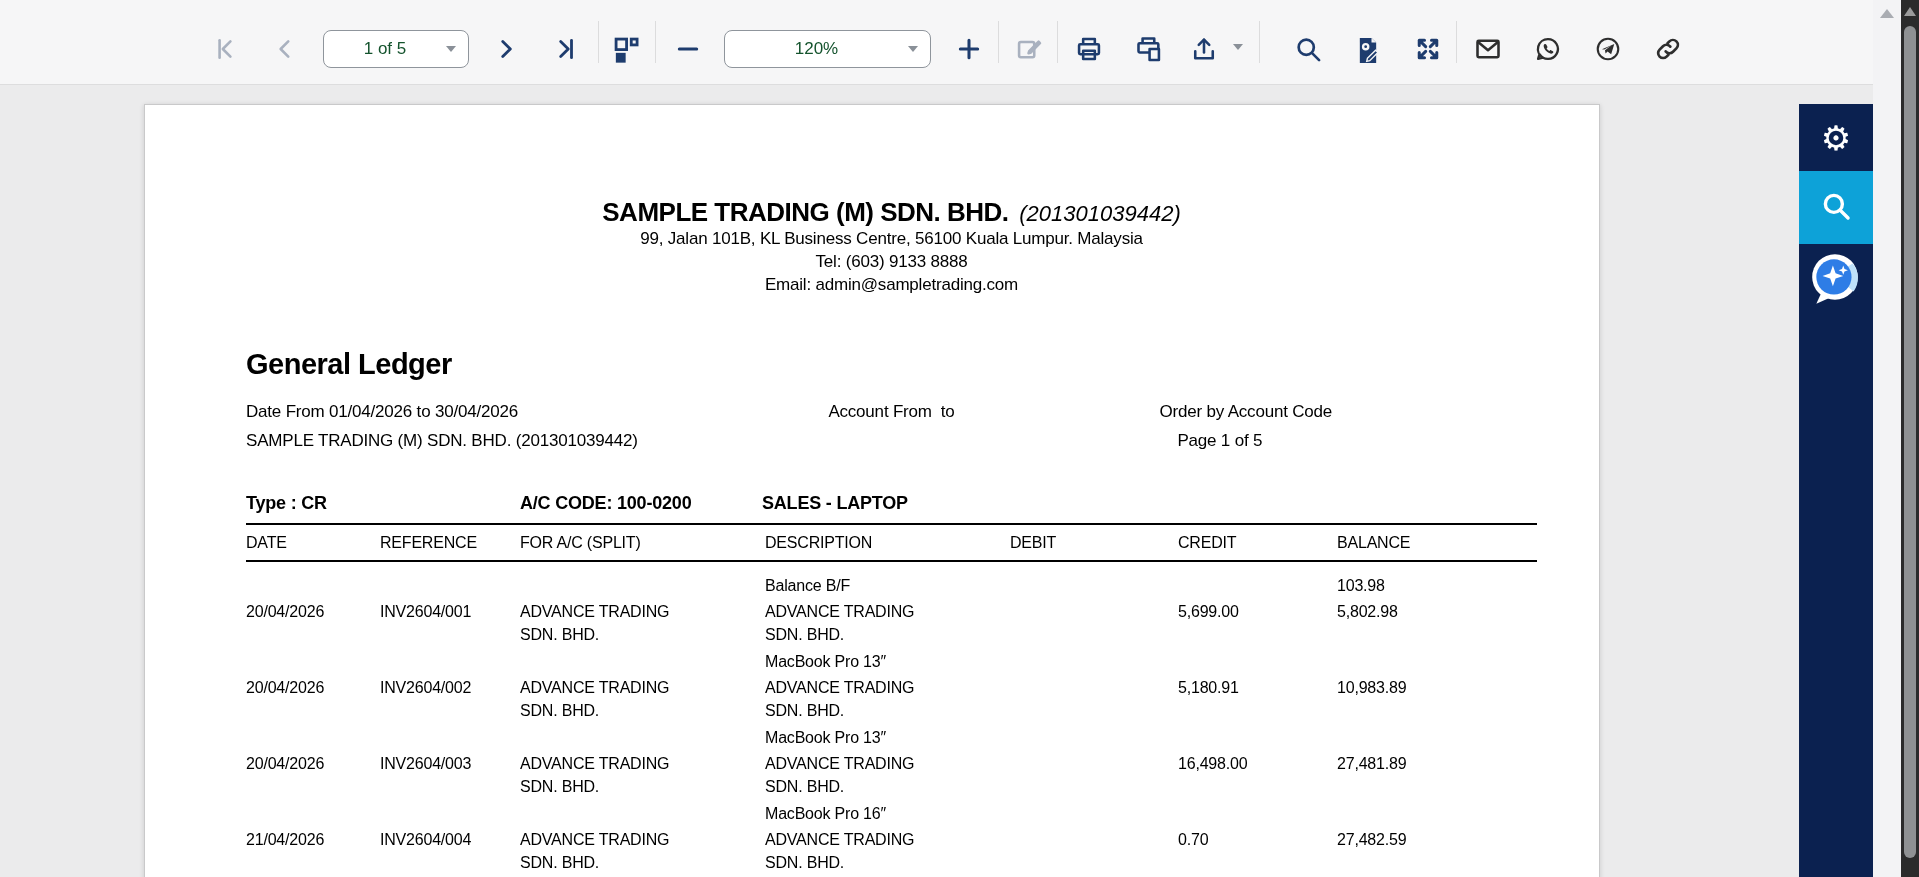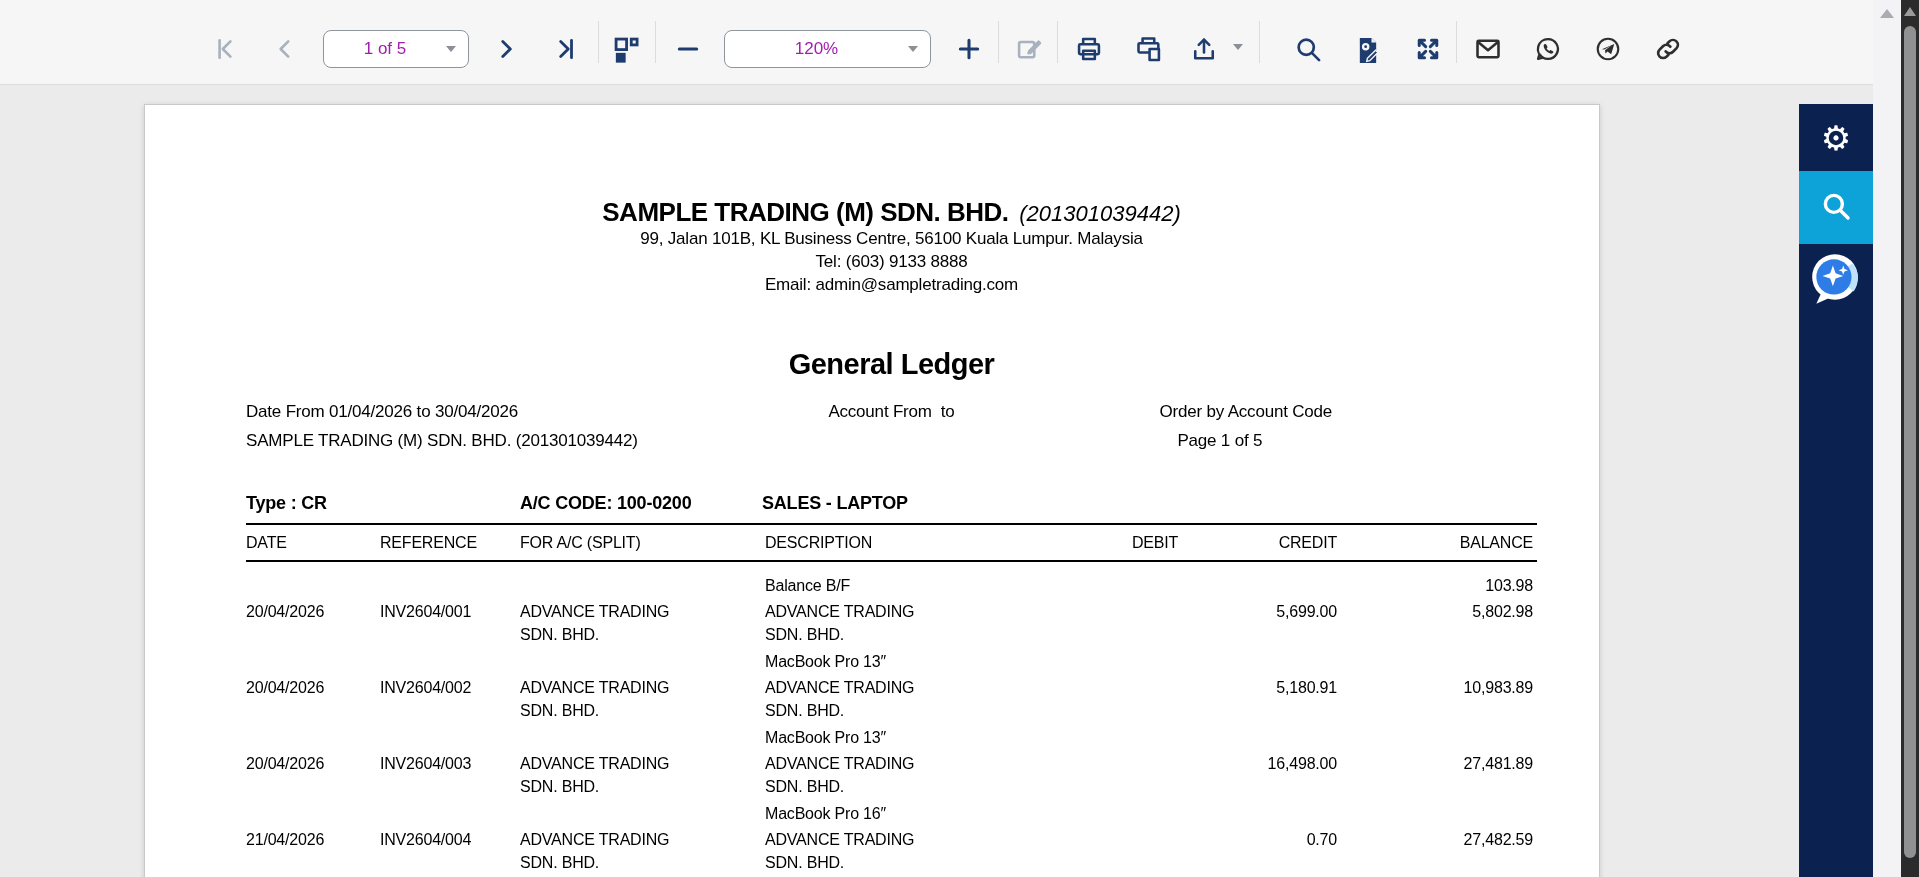--- a/index.html
+++ b/index.html
@@ -9,50 +9,50 @@
   
   .toolbar{position:absolute;left:0;top:0;width:1873px;height:84px;
            background:#f6f6f7;border-bottom:1px solid #ddddde;z-index:3}
   .tb{position:absolute;top:30px;width:38px;height:38px;display:flex;align-items:center;
       justify-content:center;color:#1e3c6e;cursor:pointer;border-radius:6px}
   .tb svg{display:block}
   .tb.disabled{color:#a9b1bf}
   .tb.dark{color:#2e2e2e}
   .sep{position:absolute;top:21px;height:42px;width:1px;background:#dcdcdd}
   .selectbox{position:absolute;top:30px;height:38px;background:#fff;border:1px solid #8f959c;
-             border-radius:8px;display:flex;align-items:center;font-size:17px;color:#a21caf;
+             border-radius:8px;display:flex;align-items:center;font-size:17px;color:#14532d;
              box-sizing:border-box;cursor:pointer}
   .selectbox .val{flex:1;text-align:center}
   .caret{width:0;height:0;border-left:5px solid transparent;border-right:5px solid transparent;
          border-top:6px solid #8a9098;margin-right:12px}
   .mini-caret{position:absolute;top:44px;width:0;height:0;border-left:5px solid transparent;
               border-right:5px solid transparent;border-top:6px solid #8a9098;cursor:pointer}
 
   
   .viewer{position:absolute;left:0;top:85px;width:1873px;height:792px;background:#ebebec}
   .page{position:absolute;left:144px;top:104px;width:1456px;height:1760px;background:#fff;
         border:1px solid #c9c9ca;box-shadow:0 1px 5px rgba(0,0,0,.14);box-sizing:border-box;
         padding:96px 62px 0 101px;color:#000;letter-spacing:-0.2px;z-index:1}
   .co-head{text-align:center;line-height:23px;font-size:17px}
   .co-name{font-size:26px;font-weight:bold;letter-spacing:-0.5px}
   .co-reg{font-size:22px;font-style:italic;font-weight:normal;letter-spacing:0}
-  .report-title{text-align:center;font-size:29px;font-weight:bold;margin-top:52px;letter-spacing:-0.5px}
+  .report-title{font-size:29px;font-weight:bold;margin-top:52px;letter-spacing:-0.5px}
   .meta{display:grid;grid-template-columns:1fr auto 1fr;margin-top:16px;font-size:17px;line-height:29px}
   .meta .right{text-align:center}
   .meta .pageinfo{padding-right:52px}
   .pre{white-space:pre}
 
   .sect{display:grid;grid-template-columns:274px 242px 1fr;margin-top:38px;
         font-size:18px;font-weight:bold}
   .rule{height:2px;background:#000;margin-top:9px}
   .rule2{height:2px;background:#000}
   .thead,.trow{display:grid;grid-template-columns:134px 140px 245px 245px 168px 159px 196px;
                font-size:16px}
   .thead{padding:9px 0 8px 0}
-  .num{text-align:right}
+  .num{text-align:left}
   .trow{line-height:23px;align-items:start;margin-top:3px}
   .wrapbox{max-width:182px}
   .item{margin-top:4px}
   .tbody{margin-top:12px}
 
   
   .dock{position:absolute;left:1799px;top:104px;width:74px;height:773px;background:#0b2150;z-index:4}
   .tile{width:74px;display:flex;align-items:center;justify-content:center;cursor:pointer}
   .tile.gear{height:67px;color:#fff;font-size:34px}
   .tile.srch{height:73px;background:#0da2d8}

